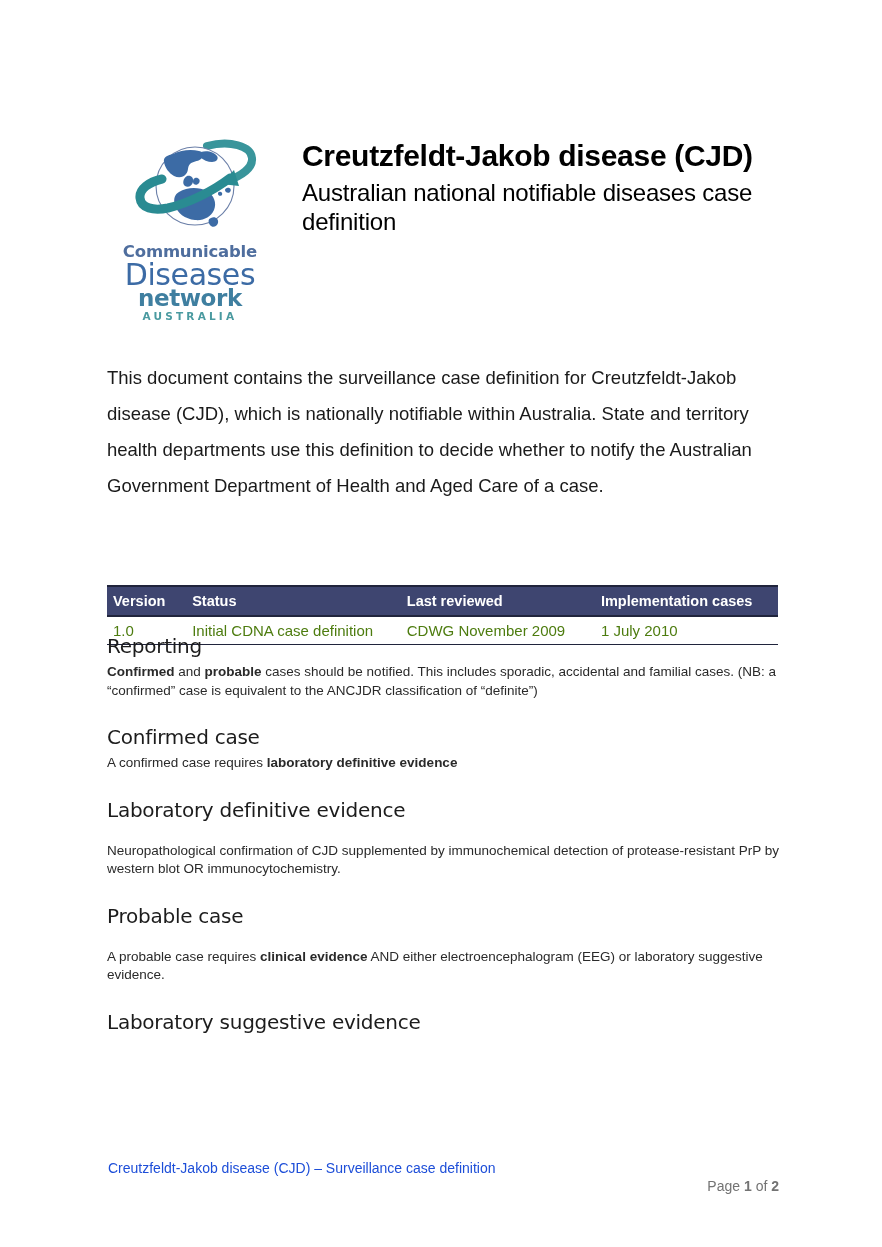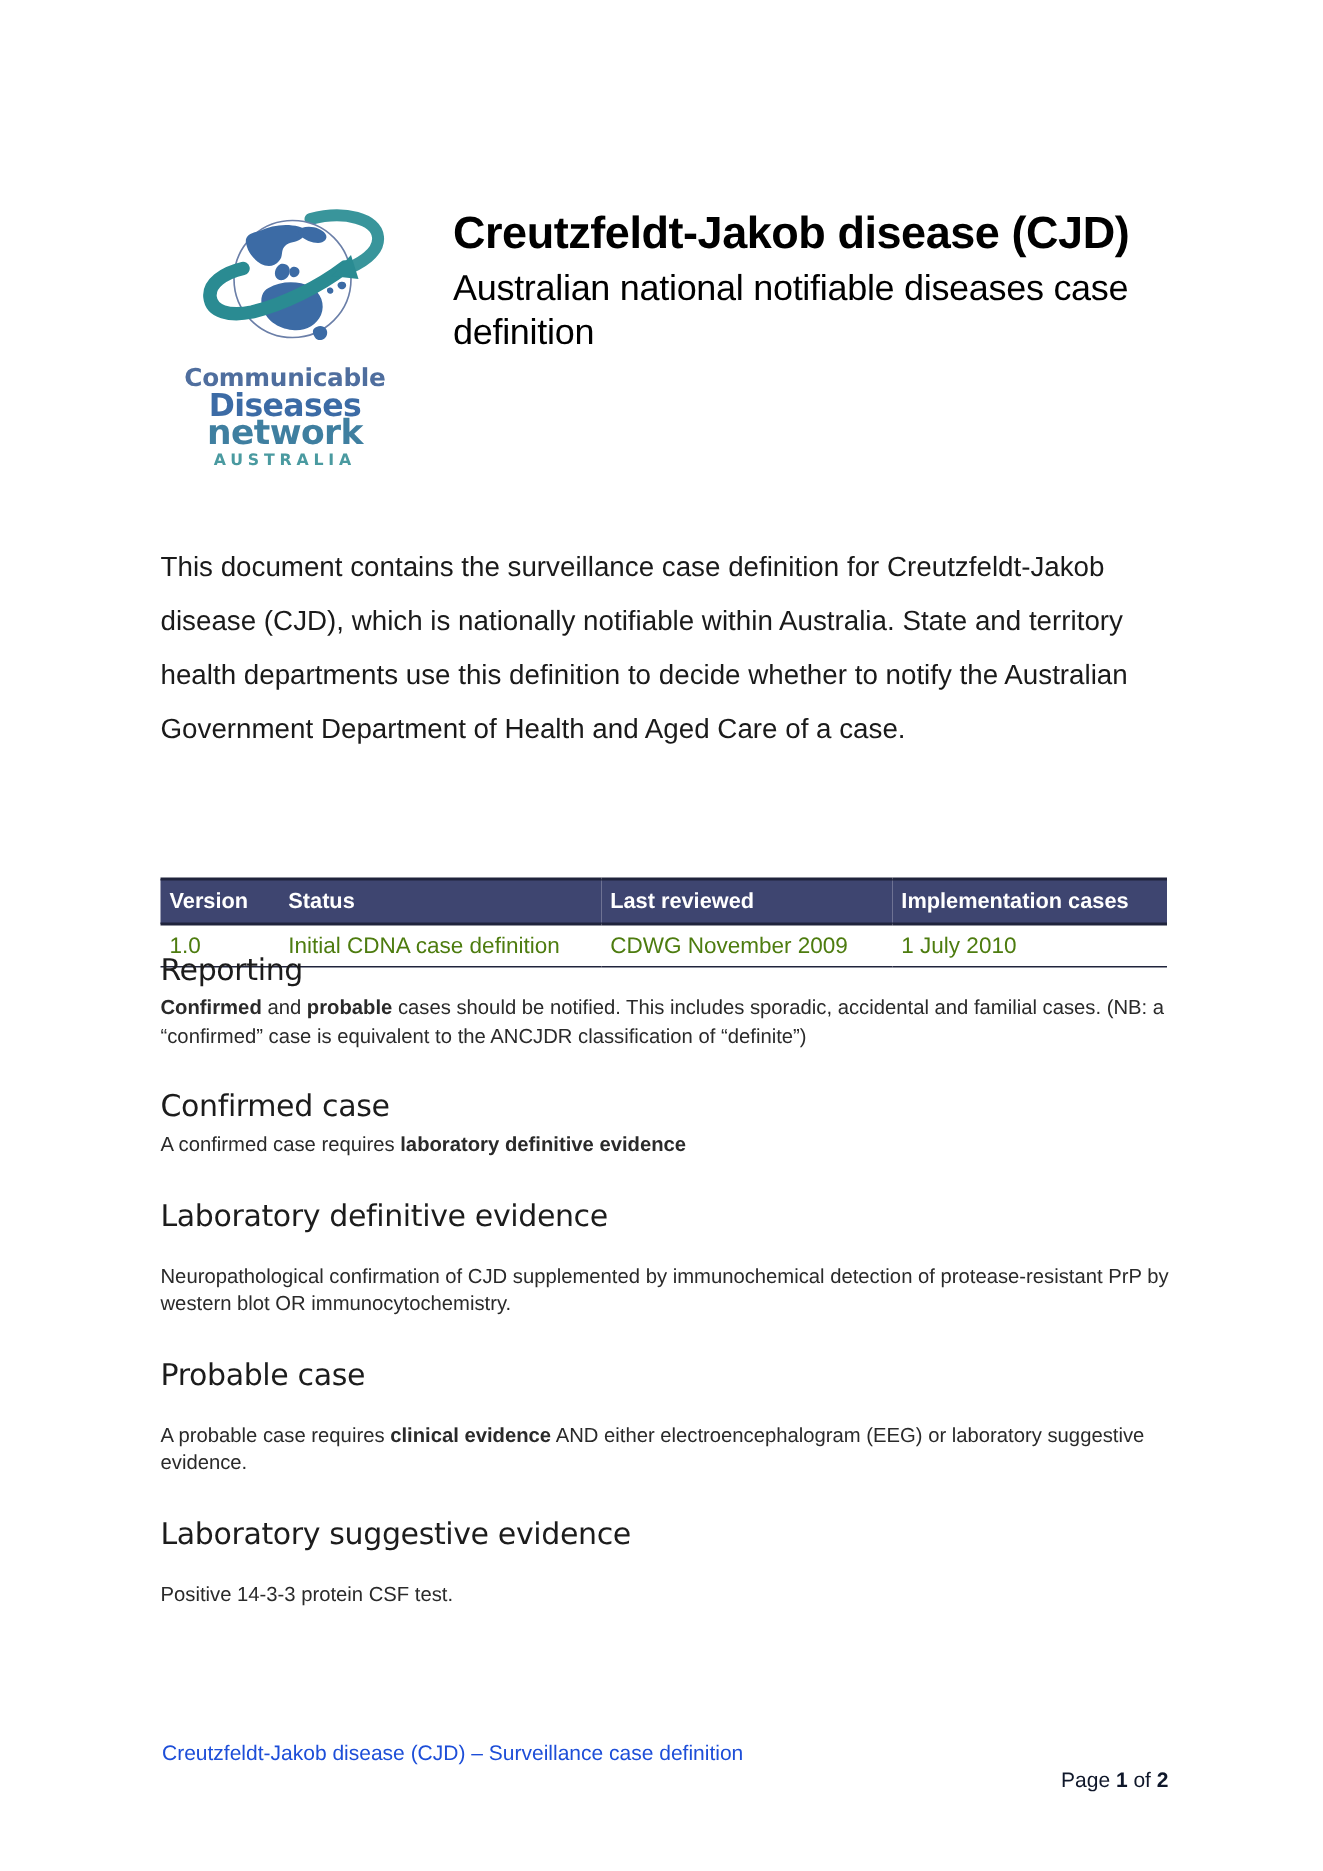--- a/index.html
+++ b/index.html
@@ -46,26 +46,26 @@
     font-family: "DejaVu Sans", sans-serif;
   }
   .lw-communicable {
     font-size: 16.5px;
     color: #4f6e9e;
     letter-spacing: -0.2px;
     display: block;
     font-weight: 600;
   }
   .lw-diseases {
-    font-size: 21px;
+    font-size: 30px;
     color: #3c6ba5;
     display: block;
     margin-top: -1px;
     letter-spacing: -0.4px;
-    font-weight: 700;
+    font-weight: 400;
   }
   .lw-network {
     font-size: 23px;
     color: #3f7fa0;
     display: block;
     margin-top: -3px;
     letter-spacing: -0.4px;
     font-weight: 600;
   }
   .lw-australia {
@@ -175,21 +175,21 @@
     left: 108px;
     top: 1160px;
     font-size: 14px;
     color: #1d4ed8;
   }
   .footer-right {
     position: absolute;
     right: 103px;
     top: 1178px;
     font-size: 14px;
-    color: #0f172a;
+    color: #737373;
   }
   b.n { font-weight: bold; }
 </style>
 </head>
 <body>
 
 <div class="page">
 
   <div class="header">
 
@@ -284,21 +284,20 @@
       <h3 class="sec-heading">Probable case</h3>
       <div class="gap-sec-sm"></div>
       <p class="sec-body">A probable case requires <b>clinical evidence</b> AND either electroencephalogram (EEG) or laboratory suggestive evidence.</p>
     </div>
 
     <div class="gap-sec"></div>
 
     <div>
       <h3 class="sec-heading">Laboratory suggestive evidence</h3>
       <div class="gap-sec-sm"></div>
-      <p class="sec-body">Positive 14-3-3 protein CSF test.</p>
     </div>
 
   </div>
 
   <div class="footer-left">Creutzfeldt-Jakob disease (CJD) – Surveillance case definition</div>
   <div class="footer-right">
     <span>Page</span>
     <b class="n">1</b>
     <span>of</span>
     <b class="n">2</b>

